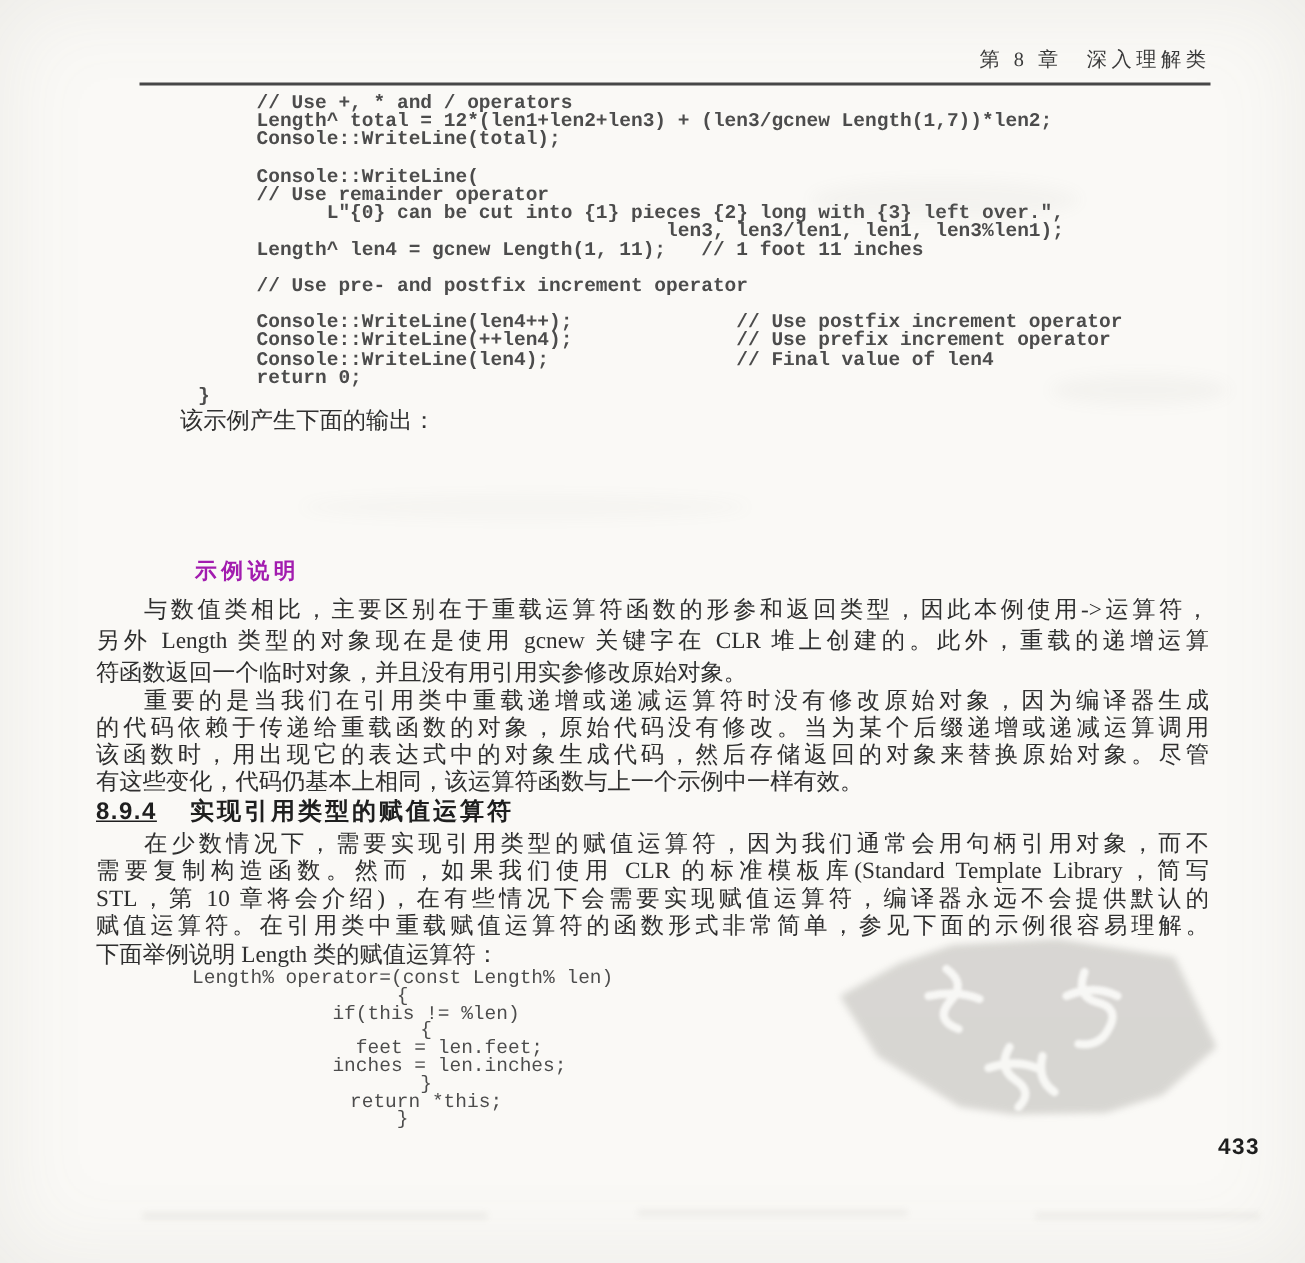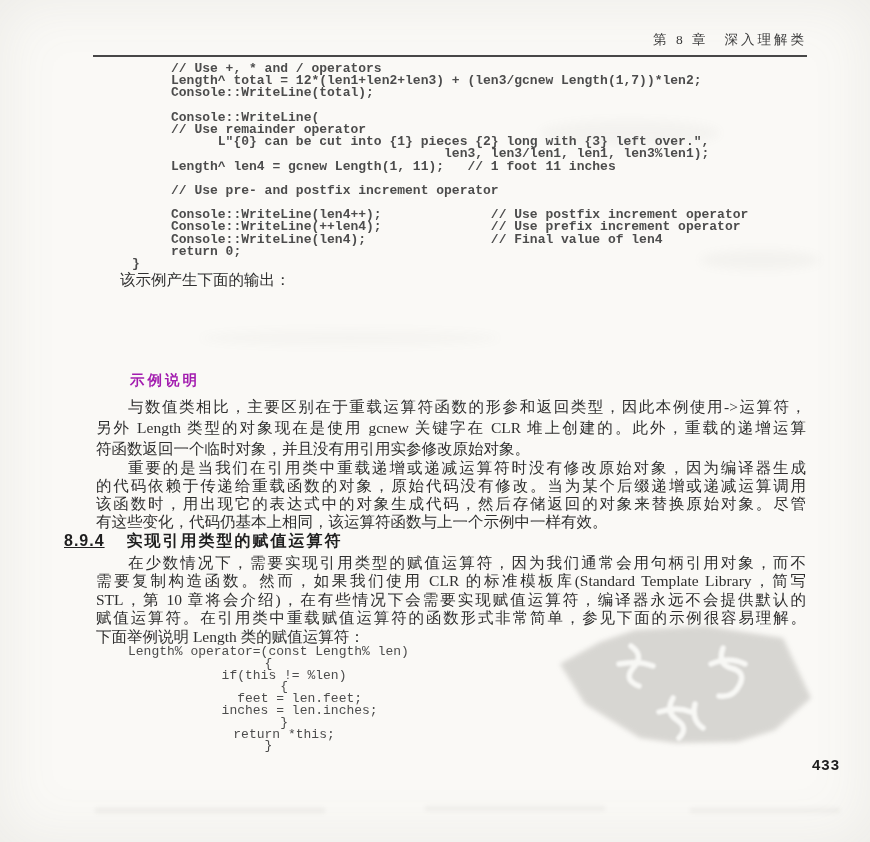--- a/index.html
+++ b/index.html
@@ -34,21 +34,21 @@
   #code2 .cl{height:11.8px;line-height:11.8px;}
   .outputblock{position:absolute;color:#676767;}
   .outputblock .cl{white-space:pre;height:13px;line-height:13px;}
   
   .bodytext{font-size:15.5px;color:#2f2f2f;}
   .intro{
     position:absolute;left:64px;top:270px;width:742px;
     text-indent:56px;
   }
   .para{position:absolute;left:64px;width:742px;}
-  .para .pl{text-align:justify;text-align-last:justify;margin-left:32px;}
+  .para .pl{text-align:justify;text-align-last:justify;}
   .para .pl.first{text-indent:32px;}
   .para .pl.last{text-align-last:left;}
   #para1{top:396px;} #para1 .pl{height:21px;line-height:21px;}
   #para2{top:459px;} #para2 .pl{height:18px;line-height:18px;}
   #para3{top:554px;} #para3 .pl{height:18.4px;line-height:18.4px;}
   
   .subhead{
     position:absolute;left:130px;top:371px;
     font-family:"Liberation Sans","DejaVu Sans",sans-serif;
     font-weight:bold;font-size:14.5px;color:#a21caf;

